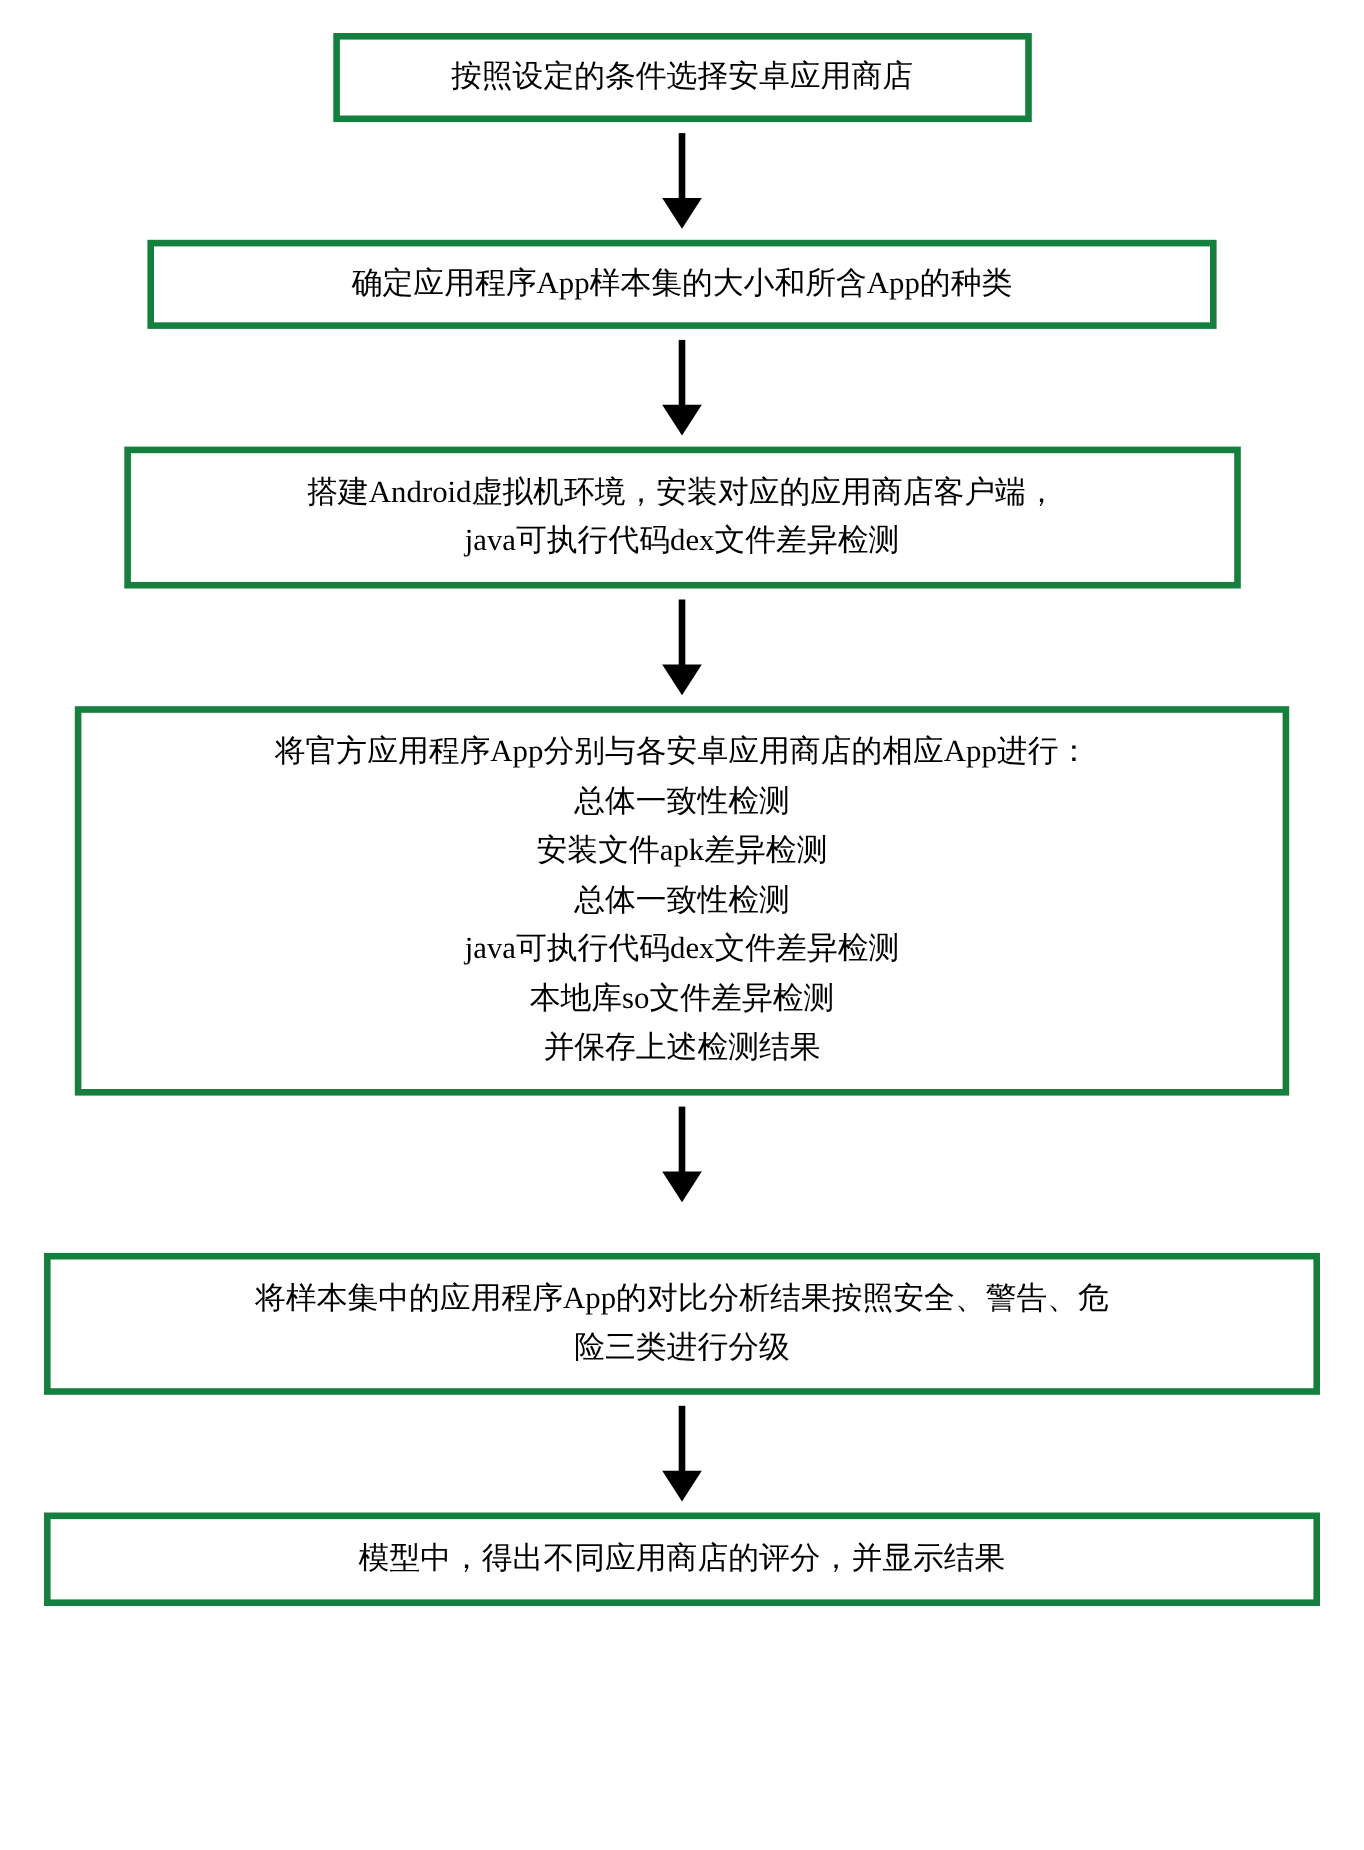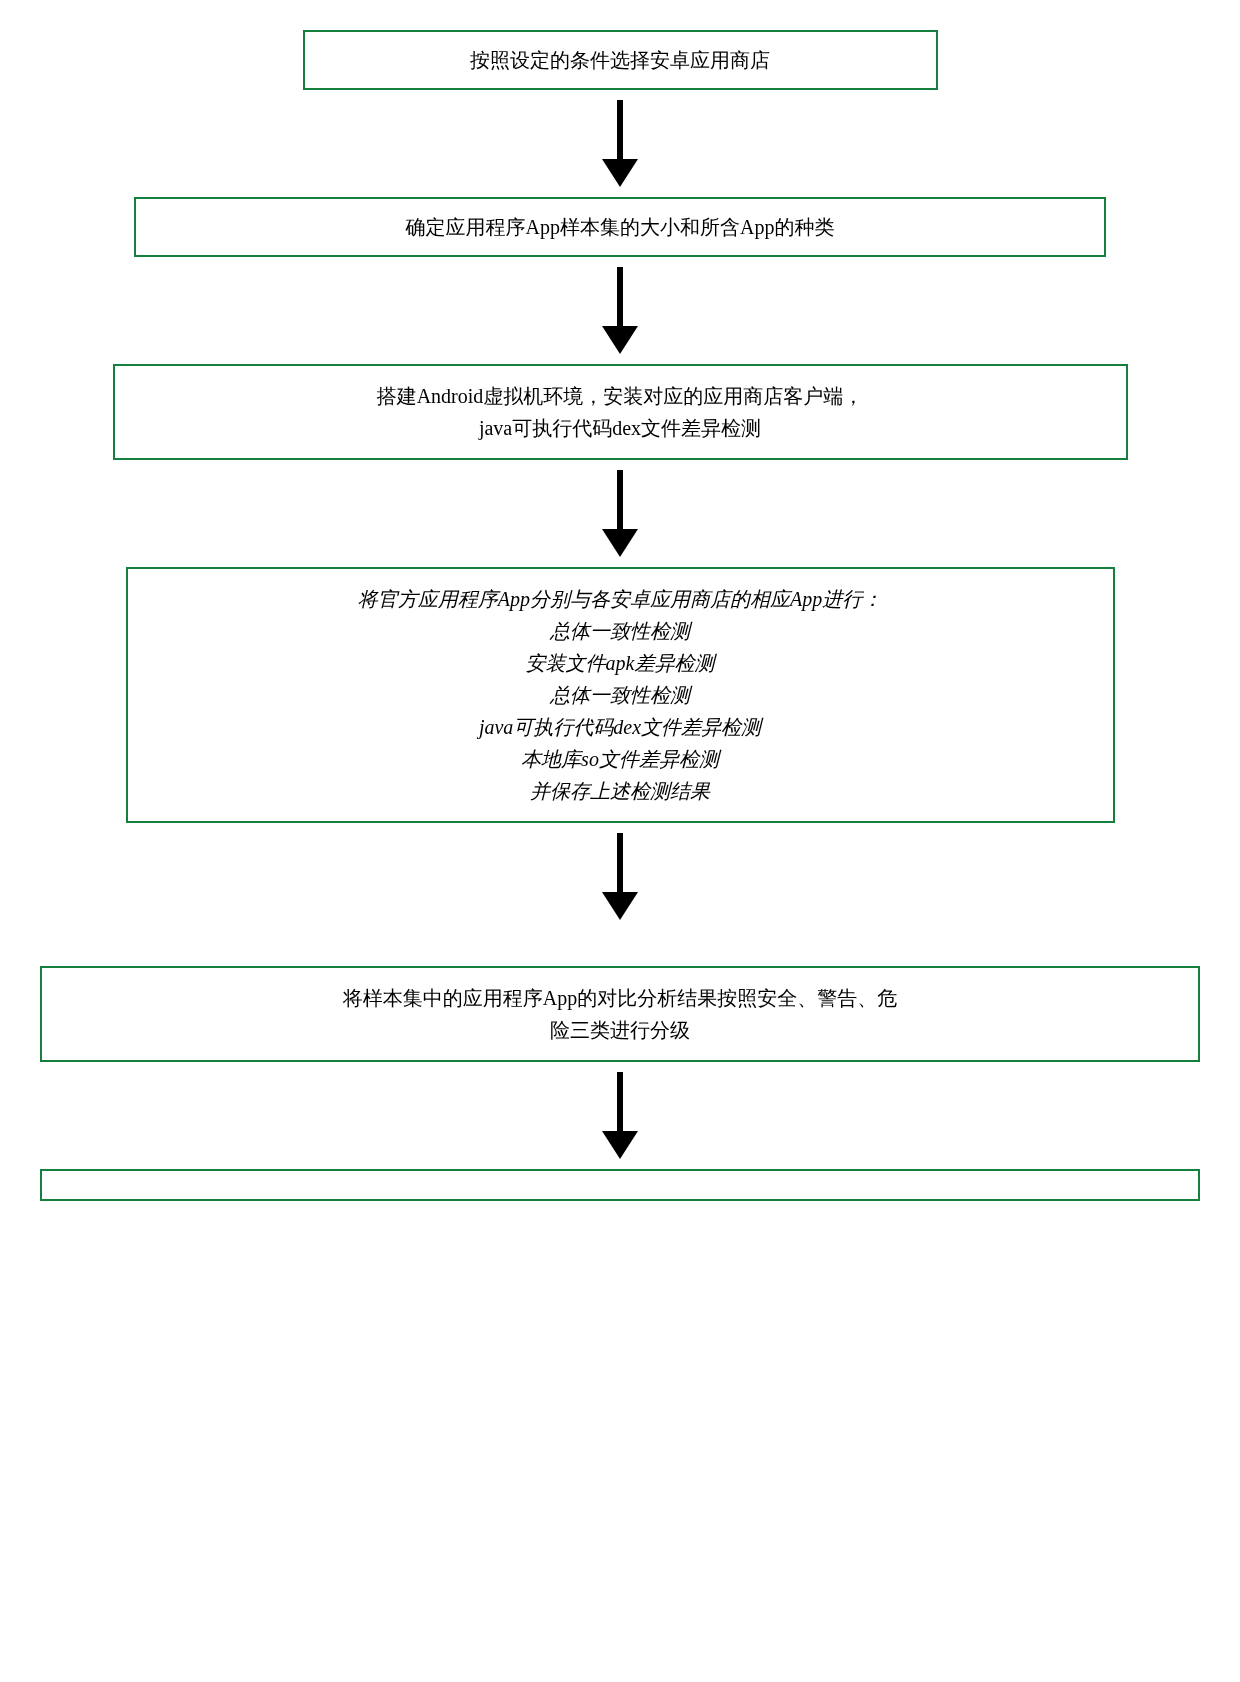--- a/index.html
+++ b/index.html
@@ -10,24 +10,24 @@
     body {
       background: #ffffff;
       font-family: "SimSun", "宋体", serif;
       display: flex;
       flex-direction: column;
       align-items: center;
       padding: 30px 40px;
       width: 1240px;
     }
     .box {
-      border: 2px solid #15803d;
+      border: 6px solid #15803d;
       background: #fff;
       text-align: right;
-      font-size: 20px;
+      font-size: 28px;
       line-height: 1.6;
       padding: 12px 20px;
       display: flex;
       flex-direction: column;
       justify-content: center;
       align-items: center;
     }
     .box-line {
       white-space: nowrap;
     }
@@ -46,21 +46,21 @@
       width: 0;
       height: 0;
       border-left: 18px solid transparent;
       border-right: 18px solid transparent;
       border-top: 28px solid #000;
       margin-top: -1px;
     }
     .w1 { width: 635px; }
     .w2 { width: 972px; }
     .w3 { width: 1015px; }
-    .w4 { width: 989px; font-style: italic; }
+    .w4 { width: 1104px; }
     .w5 { width: 1160px; margin-top: 36px; }
     .w6 { width: 1160px; }
     .multi {
       padding: 14px 20px;
     }
   </style>
 </head>
 <body>
 
 <div class="box w1">
@@ -110,13 +110,14 @@
   <span class="box-line">将样本集中的应用程序App的对比分析结果按照安全、警告、危</span>
   <span class="box-line">险三类进行分级</span>
 </div>
 
 <div class="arrow">
   <div class="arrow-shaft"></div>
   <div class="arrow-head"></div>
 </div>
 
 <div class="box w6 multi">
+  <span class="box-line">模型中，得出不同应用商店的评分，并显示结果</span>
 </div>
 
 </body></html>

